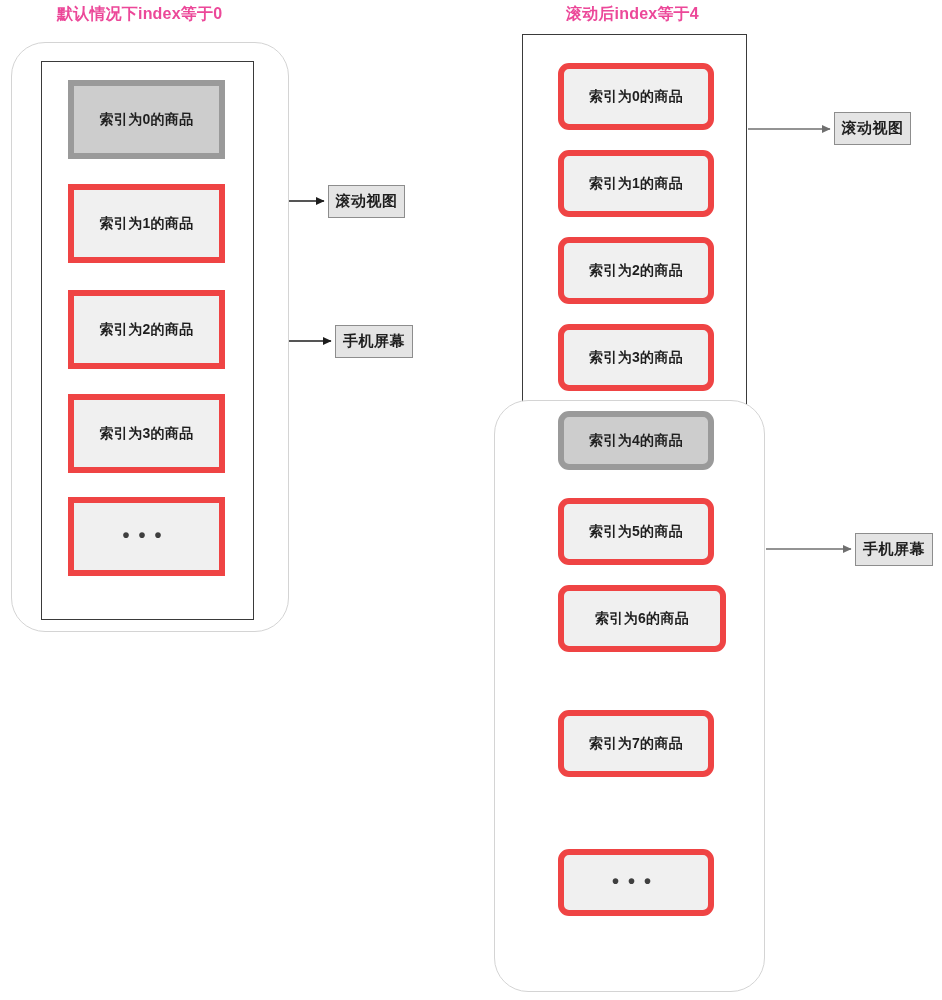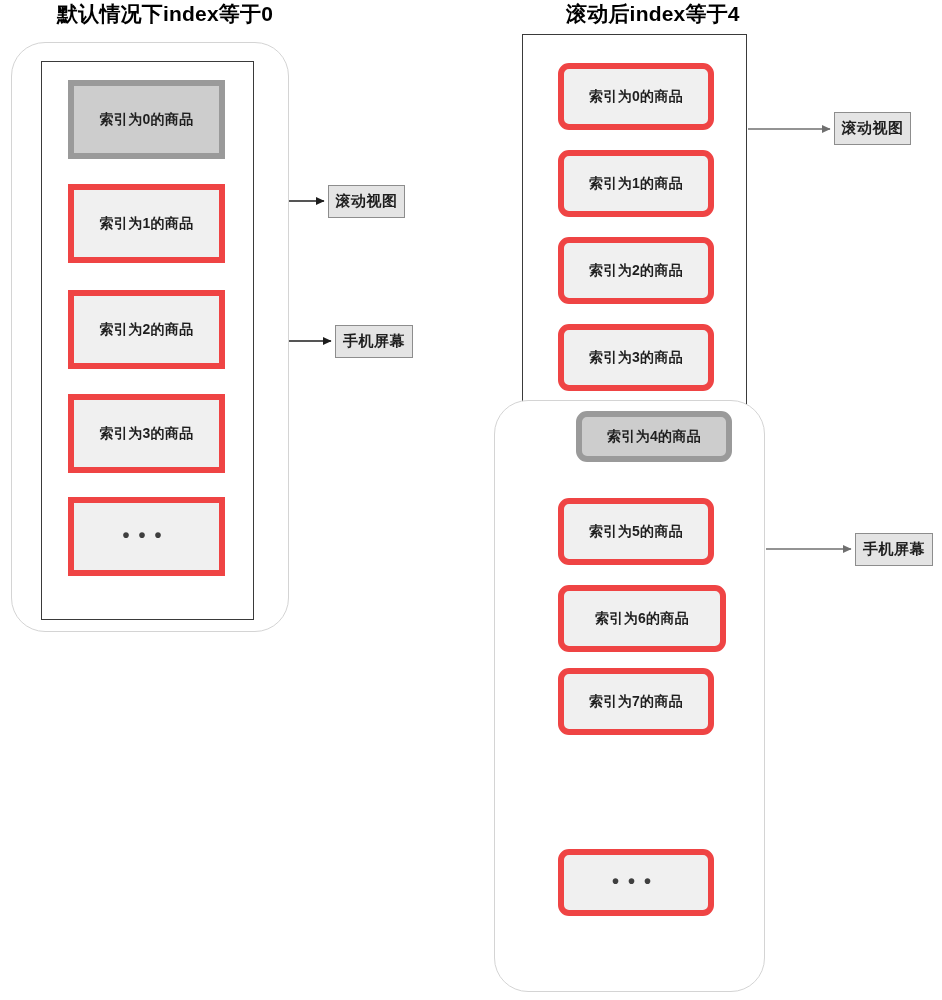--- a/index.html
+++ b/index.html
@@ -17,25 +17,25 @@
     position: relative;
     width: 942px;
     height: 1000px;
     background: #ffffff;
     overflow: hidden;
   }
 
   
   .panel-title {
     position: absolute;
-    font-size: 21px;
+    font-size: 16px;
     font-weight: 700;
     line-height: 20px;
     white-space: nowrap;
-    color: #000000;
+    color: #ec4899;
     letter-spacing: 0.2px;
   }
   #title-left  { left: 57px;  top: 4px; }
   #title-right { left: 566px; top: 4px; }
 
   
   .phone-shell {
     position: absolute;
     border: 1.6px solid #d4d4d4;
     border-radius: 34px;
@@ -177,30 +177,30 @@
   </div>
   <div class="card round" style="left:558px; top:150px; width:156px; height:67px;">
     <span>索引为1的商品</span>
   </div>
   <div class="card round" style="left:558px; top:237px; width:156px; height:67px;">
     <span>索引为2的商品</span>
   </div>
   <div class="card round" style="left:558px; top:324px; width:156px; height:67px;">
     <span>索引为3的商品</span>
   </div>
-  <div class="card round active" style="left:558px; top:411px; width:156px; height:51px;margin-left:18px;">
+  <div class="card round active" style="left:558px; top:411px; width:156px; height:59px;">
     <span>索引为4的商品</span>
   </div>
   <div class="card round" style="left:558px; top:498px; width:156px; height:67px;">
     <span>索引为5的商品</span>
   </div>
   <div class="card round" style="left:558px; top:585px; width:168px; height:67px;">
     <span>索引为6的商品</span>
   </div>
-  <div class="card round" style="left:558px; top:668px; width:156px; height:67px;">
+  <div class="card round" style="left:558px; top:710px; width:156px; height:67px;">
     <span>索引为7的商品</span>
   </div>
   <div class="card round ellipsis" style="left:558px; top:849px; width:156px; height:67px;">
     <span class="dots">•••</span>
   </div>
 
   <div class="callout" style="left:834px; top:112px; width:77px; height:33px;">
     <span>滚动视图</span>
   </div>
   <div class="callout" style="left:855px; top:533px; width:78px; height:33px;">

